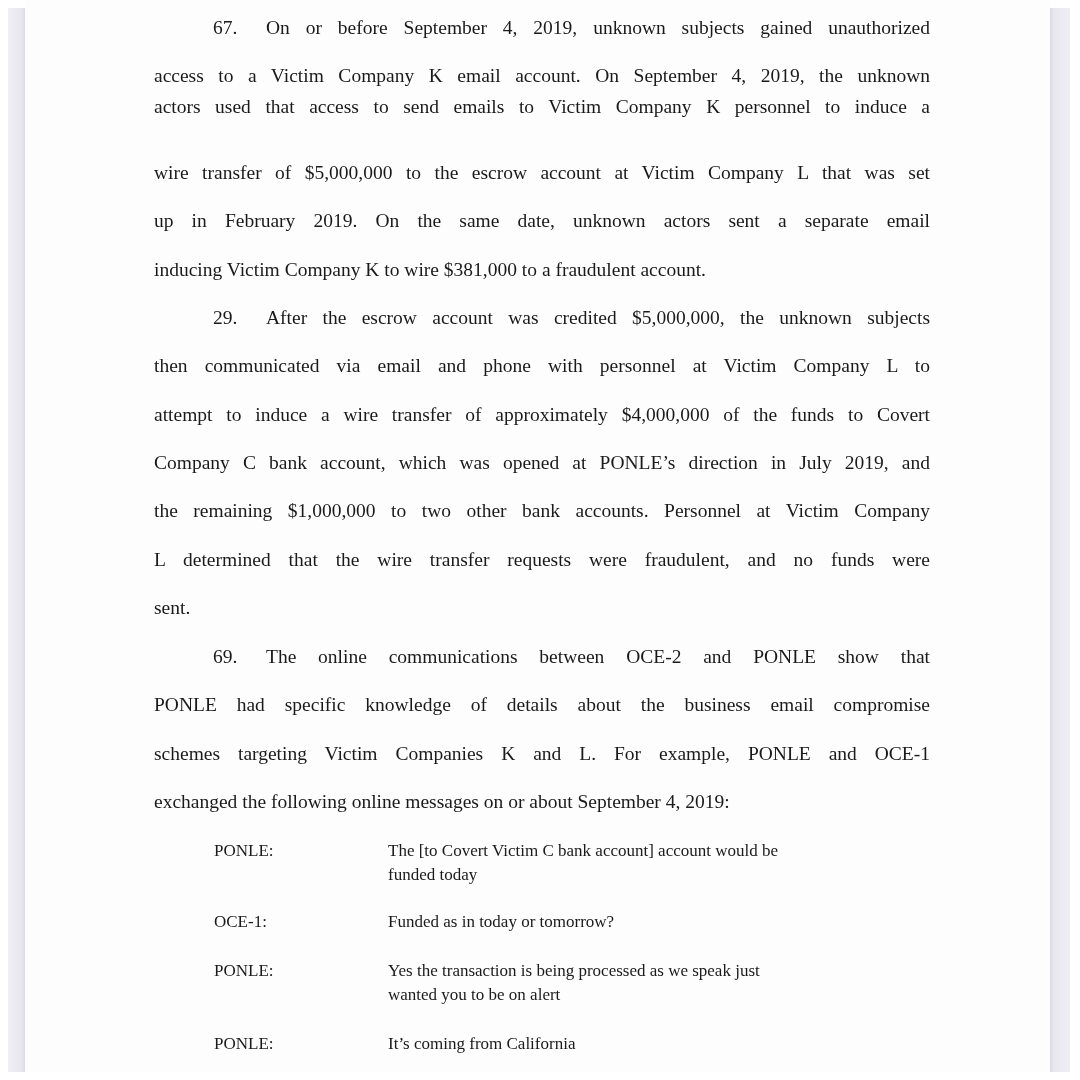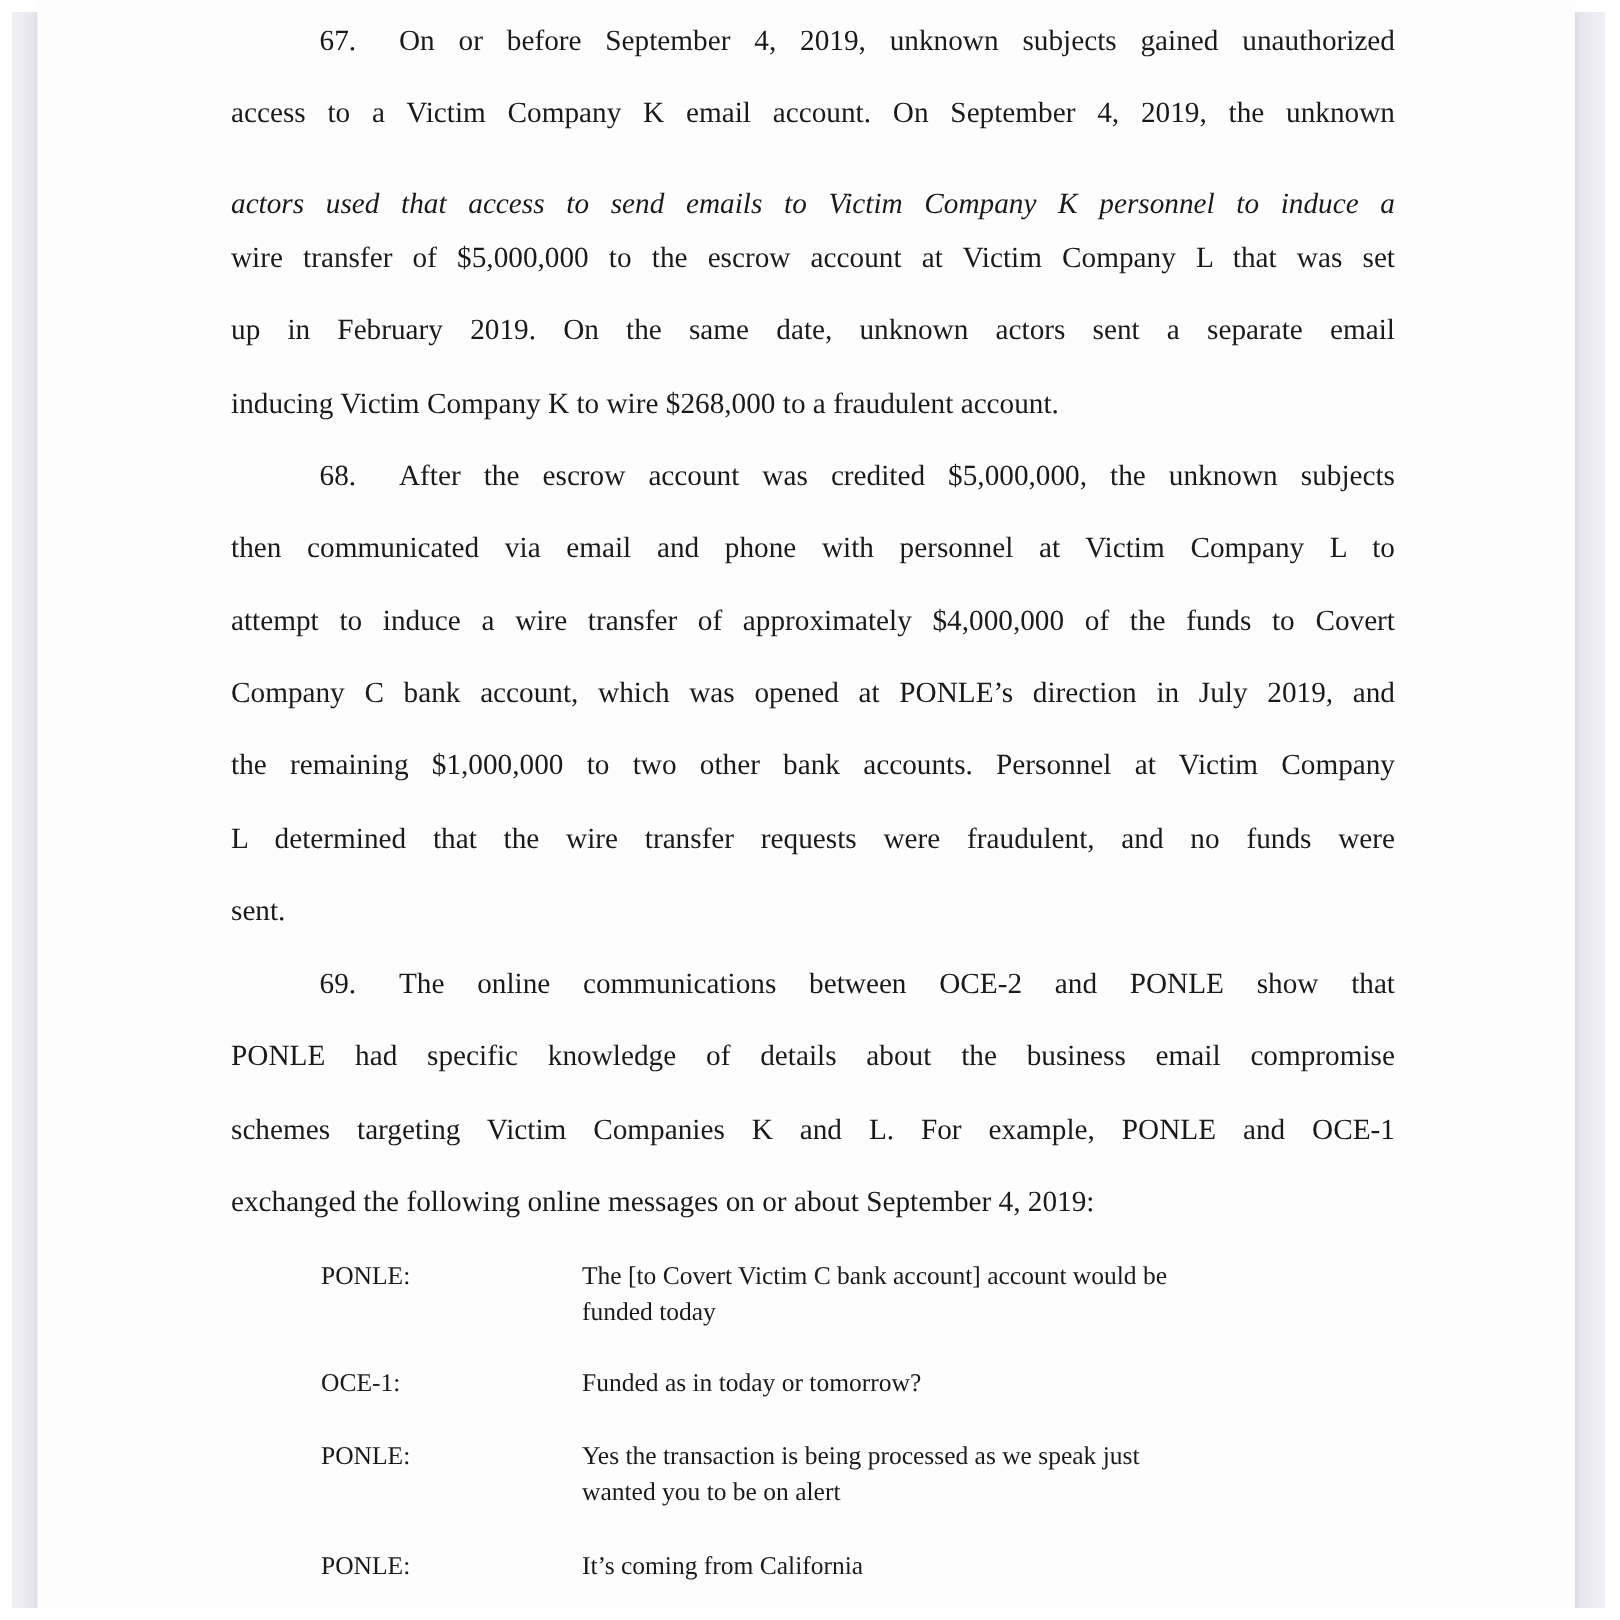--- a/index.html
+++ b/index.html
@@ -38,28 +38,28 @@
 <body>
 
 <div class="bg-strip-left"></div>
 <div class="bg-strip-right"></div>
 
 <div class="page"></div>
 
 <div class="para" style="top:16px;">
   <div class="line indent" style="top:0px;"><span class="num">67.</span><span>On or before September 4, 2019, unknown subjects gained unauthorized</span></div>
   <div class="line" style="top:48px;">access to a Victim Company K email account. On September 4, 2019, the unknown</div>
-  <div class="line" style="top:109px;font-style:italic;">actors used that access to send emails to Victim Company K personnel to induce a</div>
+  <div class="line" style="top:79px;">actors used that access to send emails to Victim Company K personnel to induce a</div>
   <div class="line" style="top:145px;">wire transfer of $5,000,000 to the escrow account at Victim Company L that was set</div>
   <div class="line" style="top:193px;">up in February 2019. On the same date, unknown actors sent a separate email</div>
-  <div class="line last" style="top:242px;">inducing Victim Company K to wire $268,000 to a fraudulent account.</div>
+  <div class="line last" style="top:242px;">inducing Victim Company K to wire $381,000 to a fraudulent account.</div>
 </div>
 
 <div class="para" style="top:306px;">
-  <div class="line indent" style="top:0px;"><span class="num">68.</span><span>After the escrow account was credited $5,000,000, the unknown subjects</span></div>
+  <div class="line indent" style="top:0px;"><span class="num">29.</span><span>After the escrow account was credited $5,000,000, the unknown subjects</span></div>
   <div class="line" style="top:48px;">then communicated via email and phone with personnel at Victim Company L to</div>
   <div class="line" style="top:97px;">attempt to induce a wire transfer of approximately $4,000,000 of the funds to Covert</div>
   <div class="line" style="top:145px;">Company C bank account, which was opened at PONLE’s direction in July 2019, and</div>
   <div class="line" style="top:193px;">the remaining $1,000,000 to two other bank accounts. Personnel at Victim Company</div>
   <div class="line" style="top:242px;">L determined that the wire transfer requests were fraudulent, and no funds were</div>
   <div class="line last" style="top:290px;">sent.</div>
 </div>
 
 <div class="para" style="top:645px;">
   <div class="line indent" style="top:0px;"><span class="num">69.</span><span>The online communications between OCE-2 and PONLE show that</span></div>

